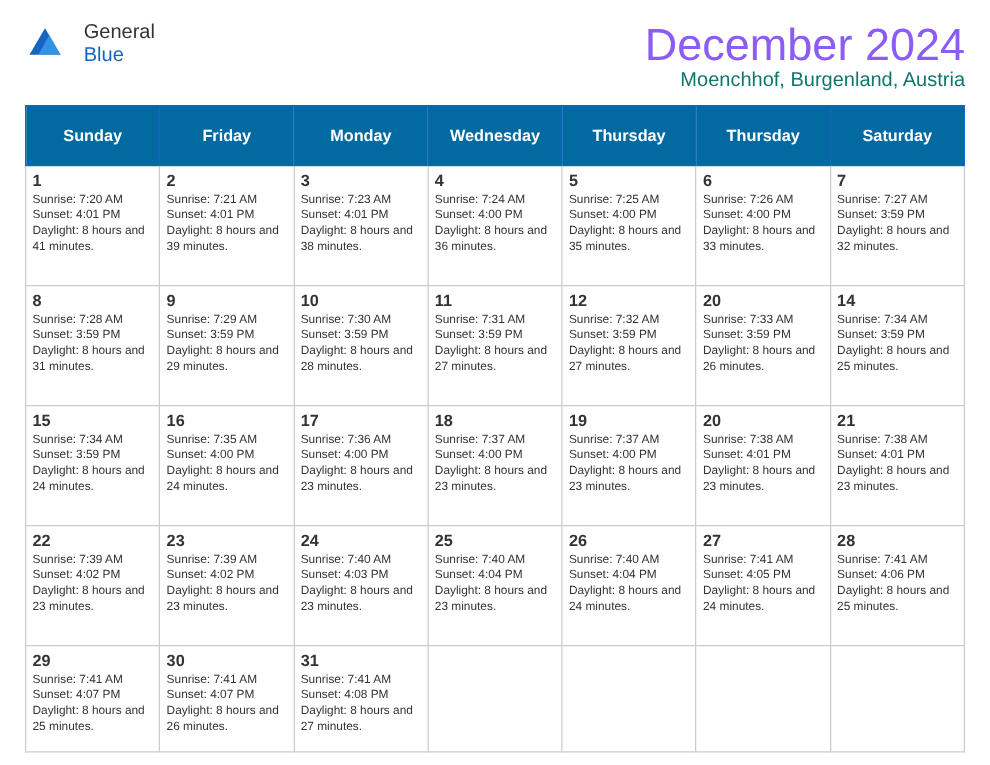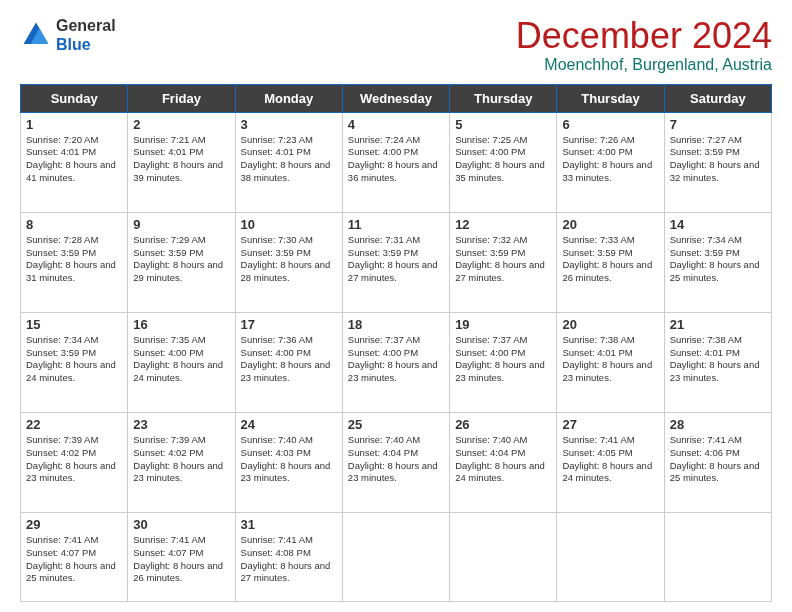--- a/index.html
+++ b/index.html
@@ -23,55 +23,56 @@
       align-items: flex-start;
       margin-bottom: 10px;
     }
     .logo {
       display: flex;
       align-items: center;
       gap: 4px;
     }
     .logo-text {
       font-size: 16px;
-      font-weight: bold;
+      font-weight: normal;
       line-height: 1.2;
+      margin-left: 11px;
     }
     .logo-general { color: #333; }
     .logo-blue { color: #1565c0; }
     .logo-icon {
       width: 32px;
       height: 32px;
     }
     .title-block {
       text-align: right;
     }
     .main-title {
       font-size: 36px;
       font-weight: normal;
-      color: #b91c1c;
+      color: #8b5cf6;
       line-height: 1.1;
     }
     .subtitle {
       font-size: 16px;
       color: #0f766e;
     }
     .calendar {
       flex: 1;
       border: 1px solid #ccc;
       border-collapse: collapse;
       width: 100%;
       table-layout: fixed;
     }
     .calendar th {
-      background: #404040;
+      background: #0369a1;
       color: #fff;
       font-size: 13px;
       font-weight: bold;
-      padding: 6px 4px;
+      padding: 16px 4px;
       text-align: center;
       border: 1px solid #1565c0;
     }
     .calendar td {
       border: 1px solid #ccc;
       vertical-align: top;
       padding: 4px 5px;
       font-size: 10px;
       color: #333;
       background: #fff;

